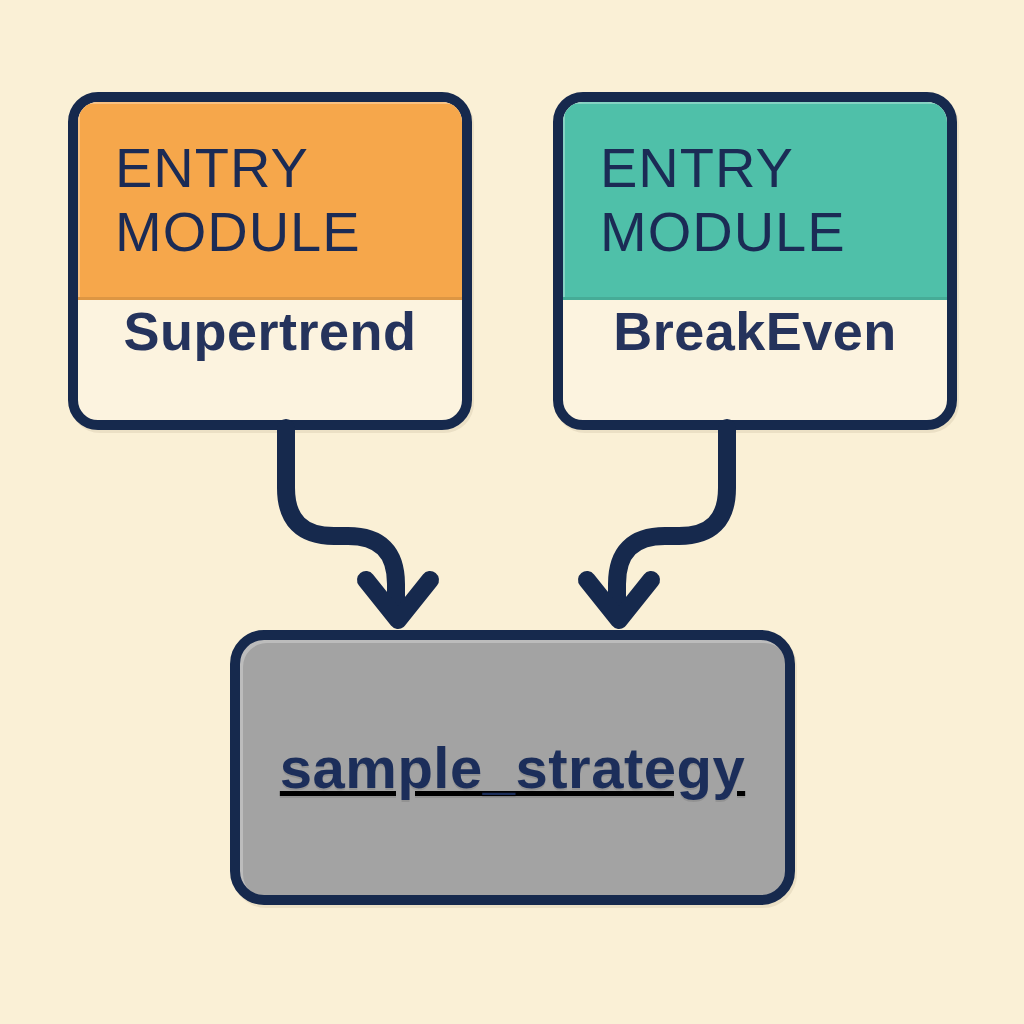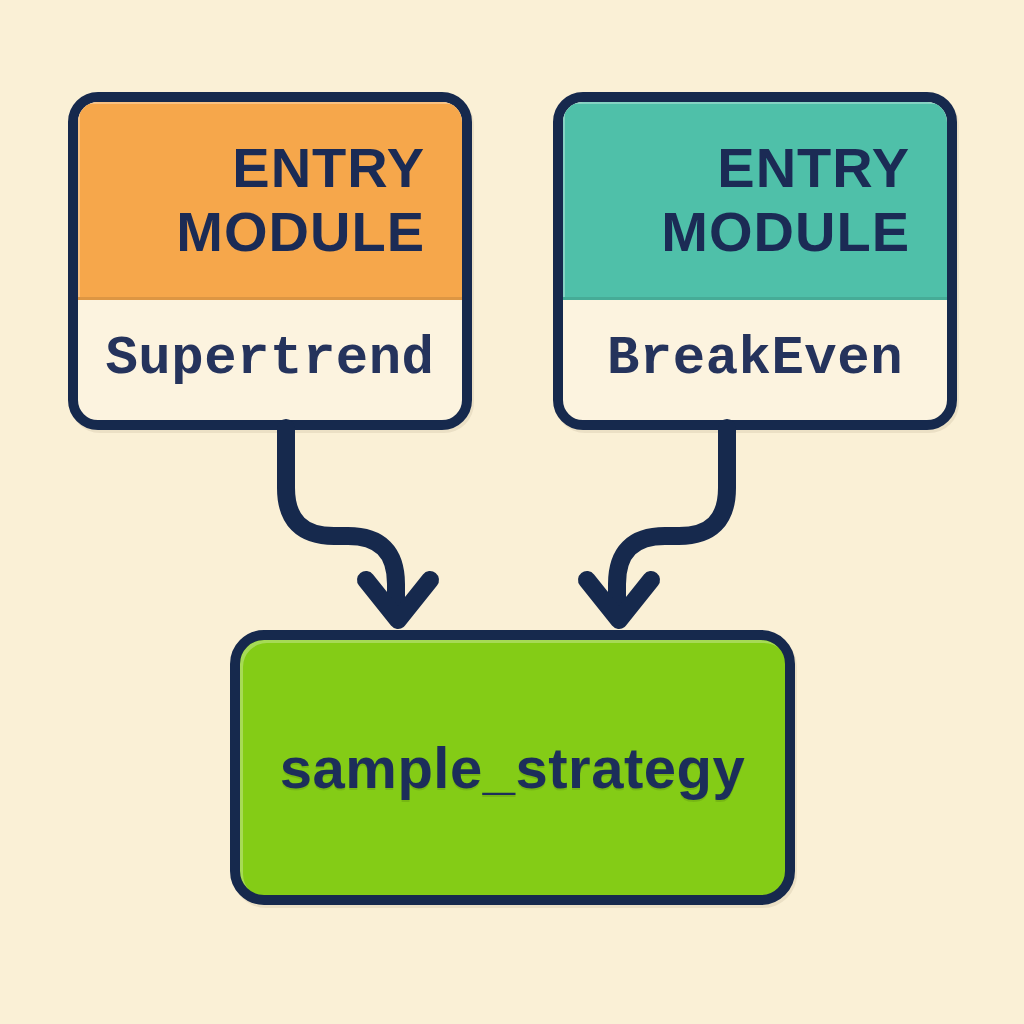--- a/index.html
+++ b/index.html
@@ -18,26 +18,26 @@
   .module-box.exit{left:553px;}
   .module-header{
     height:198px;display:flex;align-items:center;justify-content:center;
     border-bottom:3px solid rgba(0,0,0,0.10);
     box-shadow:inset 2px 2px 0 rgba(255,255,255,0.30);
     box-sizing:border-box;
   }
   .module-header.entry-header{background:#F6A74B;}
   .module-header.exit-header{background:#4FC0A9;}
   .header-text{
-    max-width:310px;text-align:right;
-    font-size:56px;font-weight:700;line-height:1.14;
+    max-width:310px;text-align:left;
+    font-size:56px;font-weight:400;line-height:1.14;
     letter-spacing:1px;color:#1B2B55;
   }
   .module-body{
-    height:117px;display:flex;align-items:center;justify-content:center;font-family:Liberation Mono, monospace;
+    height:117px;display:flex;align-items:flex-start;justify-content:center;
   }
   .module-name{
     font-size:54px;font-weight:700;color:#25335C;letter-spacing:0.5px;
   }
   .strategy-box{
     position:absolute;left:230px;top:630px;width:565px;height:275px;
     border:10px solid #16294D;border-radius:34px;background:#6EA2C8;
     box-sizing:border-box;display:flex;align-items:center;justify-content:center;
     box-shadow:inset 3px 3px 0 rgba(255,255,255,0.28), 2px 3px 0 rgba(60,40,0,0.08);
   }
@@ -77,17 +77,17 @@
     </div>
   </div>
 
   <svg class="connectors" viewBox="0 0 1024 1024" xmlns="http://www.w3.org/2000/svg">
     <path class="connector" d="M 286 428 L 286 488 Q 286 536 334 536 L 348 536 Q 396 536 396 584 L 396 598" style="stroke: rgb(22, 41, 77);"></path>
     <path class="connector" d="M 366 580 L 398 620 L 430 580" style="stroke: rgb(22, 41, 77);"></path>
     <path class="connector" d="M 727 428 L 727 488 Q 727 536 679 536 L 665 536 Q 617 536 617 584 L 617 598" style="stroke: rgb(22, 41, 77);"></path>
     <path class="connector" d="M 587 580 L 619 620 L 651 580" style="stroke: rgb(22, 41, 77);"></path>
   </svg>
 
-  <div class="strategy-box" style="background-color: #84cc16;">
+  <div class="strategy-box" style="background-color: #a3a3a3; text-decoration: underline;">
     <div class="strategy-label">sample_strategy</div>
   </div>
 
 </div>
 
 </body></html>

